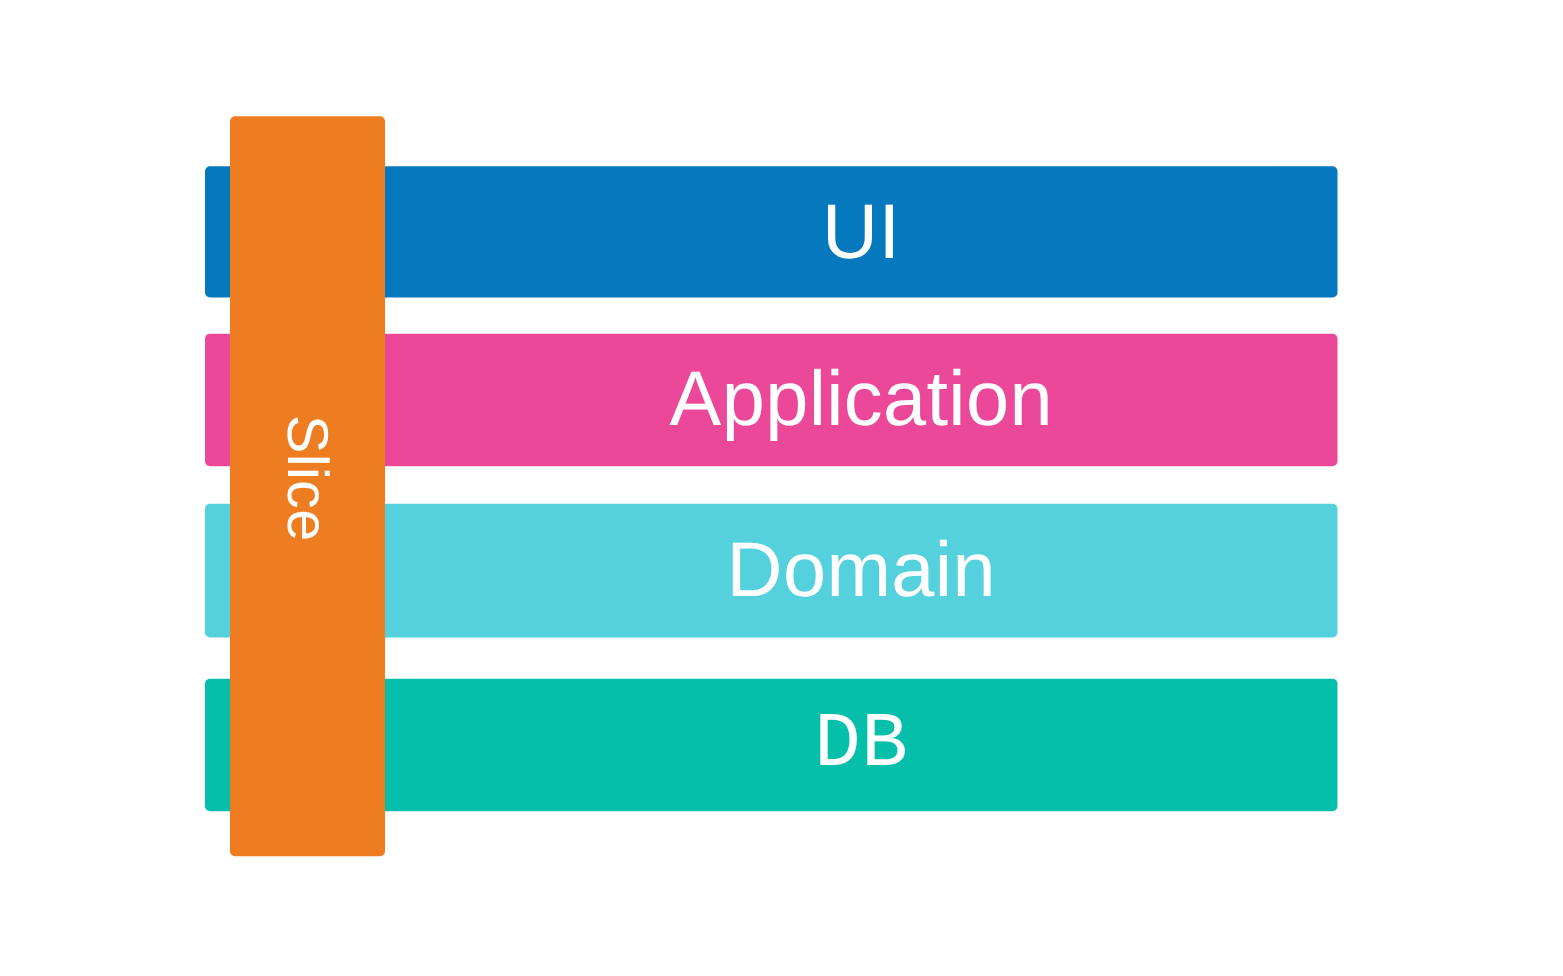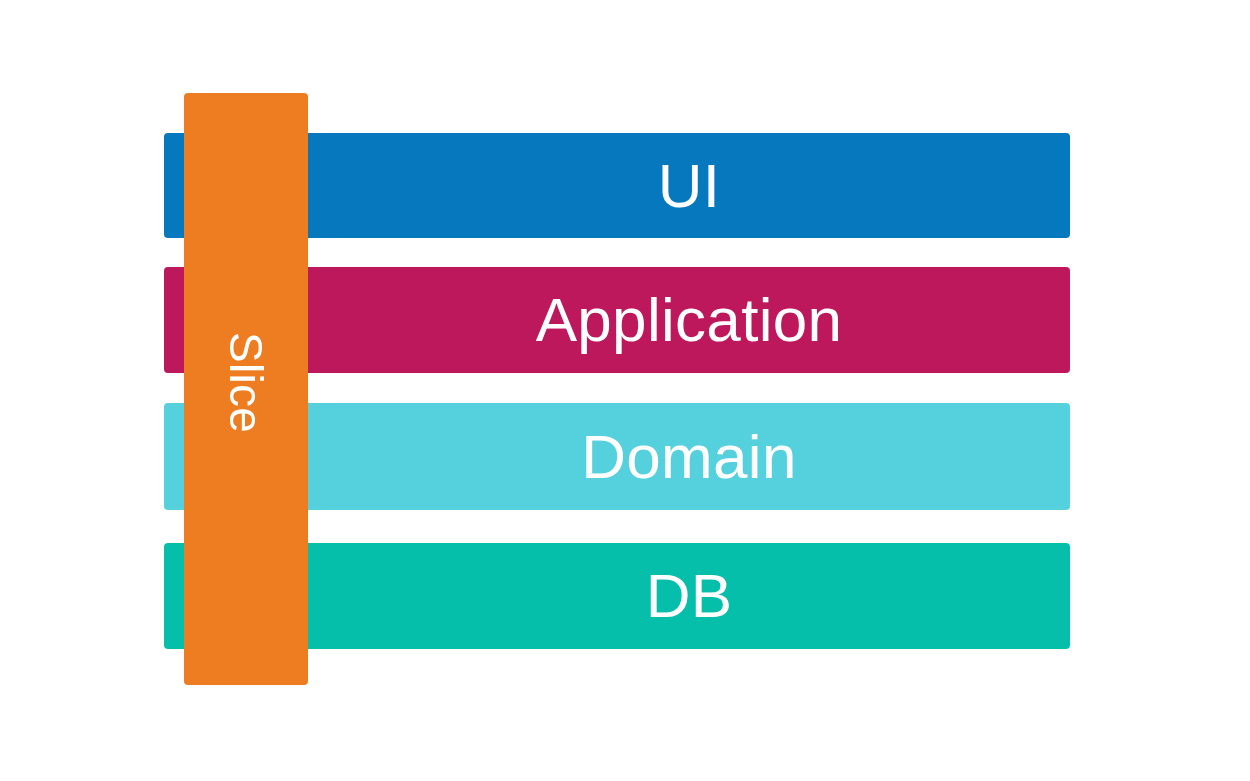--- a/index.html
+++ b/index.html
@@ -38,21 +38,21 @@
     letter-spacing: 0.3px;
     
     padding-left: 144px;
     white-space: nowrap;
     user-select: none;
   }
 
   #bar-ui          { top: 133px; height: 105px; }
   #bar-application { top: 267px; height: 106px; }
   #bar-domain      { top: 403px; height: 107px; }
-  #bar-db          { top: 543px; height: 106px; }
+  #bar-db          { top: 543px; height: 106px; font-family: Liberation Mono, monospace; }
 
   
   .slice-bar {
     position: absolute;
     left: 184px;
     top: 93px;
     width: 124px;
     height: 592px;
     border-radius: 4px;
     display: flex;
@@ -75,21 +75,21 @@
 </style>
 </head>
 <body>
 
 <div class="canvas" style="background: rgb(255, 255, 255);">
 
   <div class="layer-bar" id="bar-ui" style="background:#0578be;">
     <span class="layer-label" style="color: rgb(255, 255, 255);">UI</span>
   </div>
 
-  <div class="layer-bar" id="bar-application" style="background:#be185d;">
+  <div class="layer-bar" id="bar-application" style="background:#ec4899;">
     <span class="layer-label" style="color: rgb(255, 255, 255);">Application</span>
   </div>
 
   <div class="layer-bar" id="bar-domain" style="background:#55d1dd;">
     <span class="layer-label" style="color: rgb(255, 255, 255);">Domain</span>
   </div>
 
   <div class="layer-bar" id="bar-db" style="background:#06bfab;">
     <span class="layer-label" style="color: rgb(255, 255, 255);">DB</span>
   </div>

